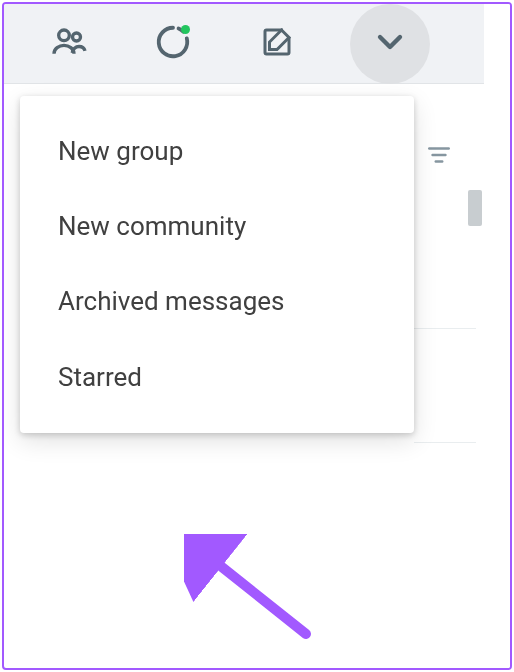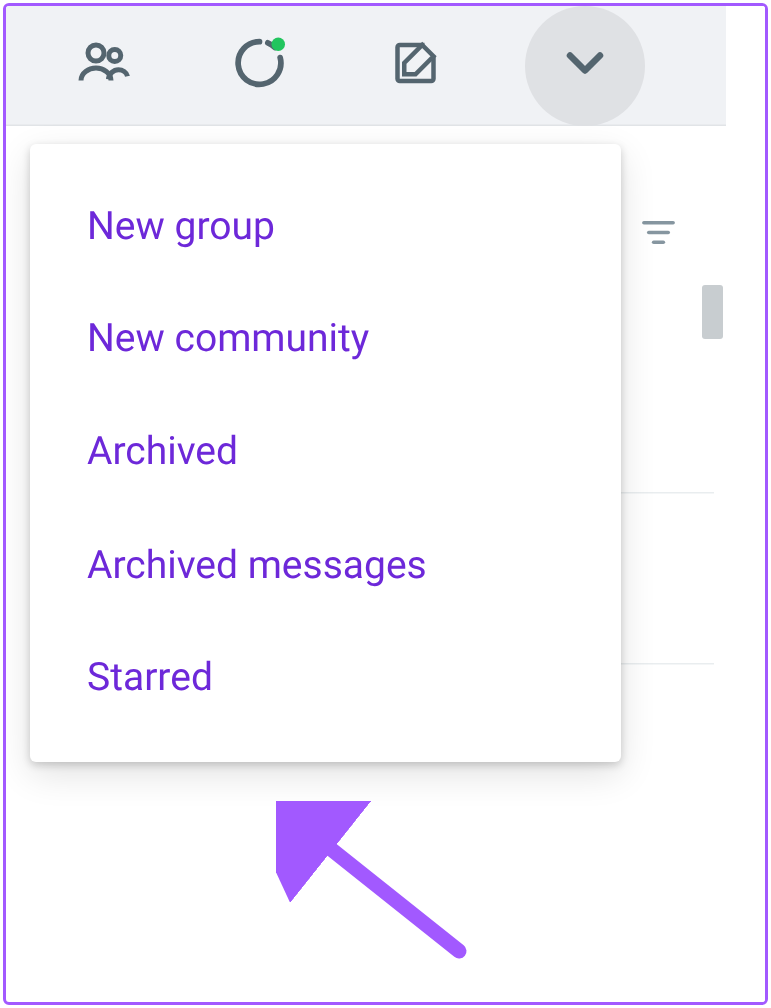--- a/index.html
+++ b/index.html
@@ -52,21 +52,21 @@
     left: 16px;
     width: 394px;
     background: #ffffff;
     border-radius: 4px;
     box-shadow: 0 2px 6px rgba(0,0,0,0.18), 0 8px 24px rgba(0,0,0,0.12);
     padding: 18px 0;
   }
   .menu-item {
     padding: 22px 38px;
     font-size: 26px;
-    color: #6d28d9;
+    color: #404040;
     cursor: pointer;
     line-height: 1.2;
   }
   .divider-faint {
     position: absolute;
     left: 410px;
     right: 34px;
     border-top: 1px solid #e9edef;
   }
   .filter-icon {
@@ -158,23 +158,20 @@
   <div class="divider-faint" style="top:438px;"></div>
 
   <div class="dropdown">
     <div class="menu-item">
       <span>New group</span>
     </div>
     <div class="menu-item">
       <span>New community</span>
     </div>
     <div class="menu-item">
-      <span>Archived</span>
-    </div>
-    <div class="menu-item">
       <span>Archived messages</span>
     </div>
     <div class="menu-item">
       <span>Starred</span>
     </div>
   </div>
 
   <div class="arrow-annotation">
     <svg width="130" height="110" viewBox="0 0 130 110">
       <defs>

